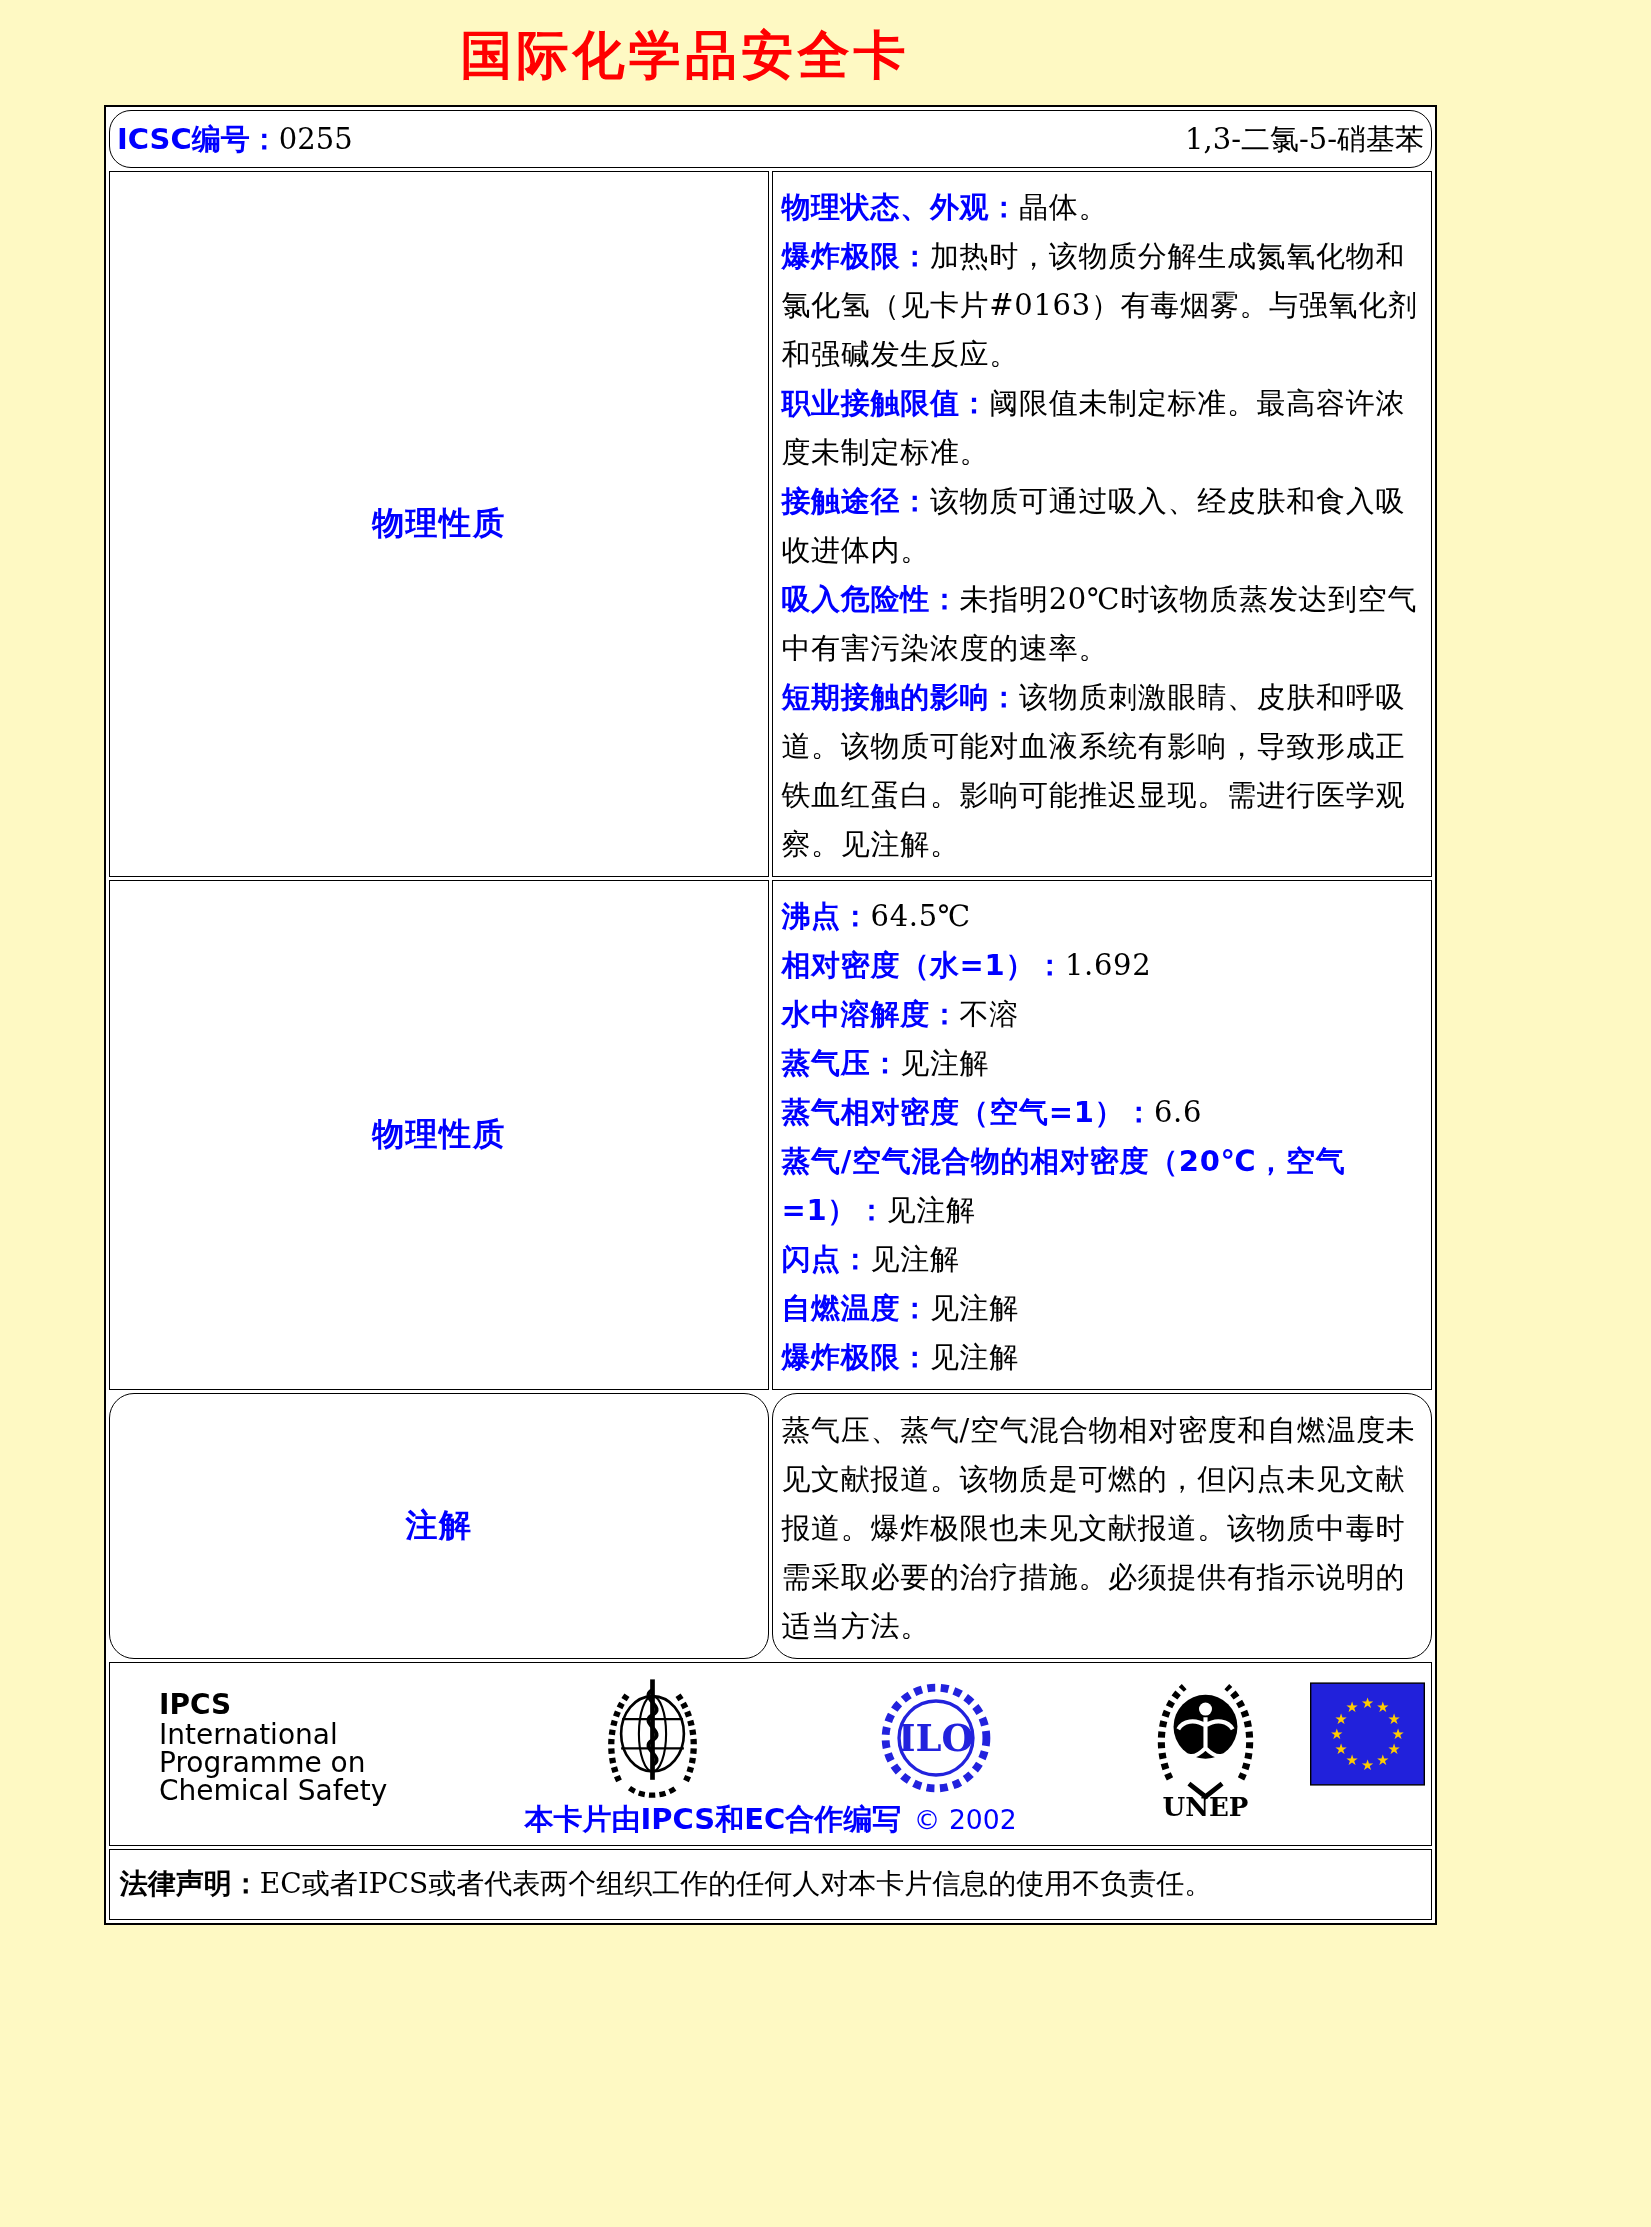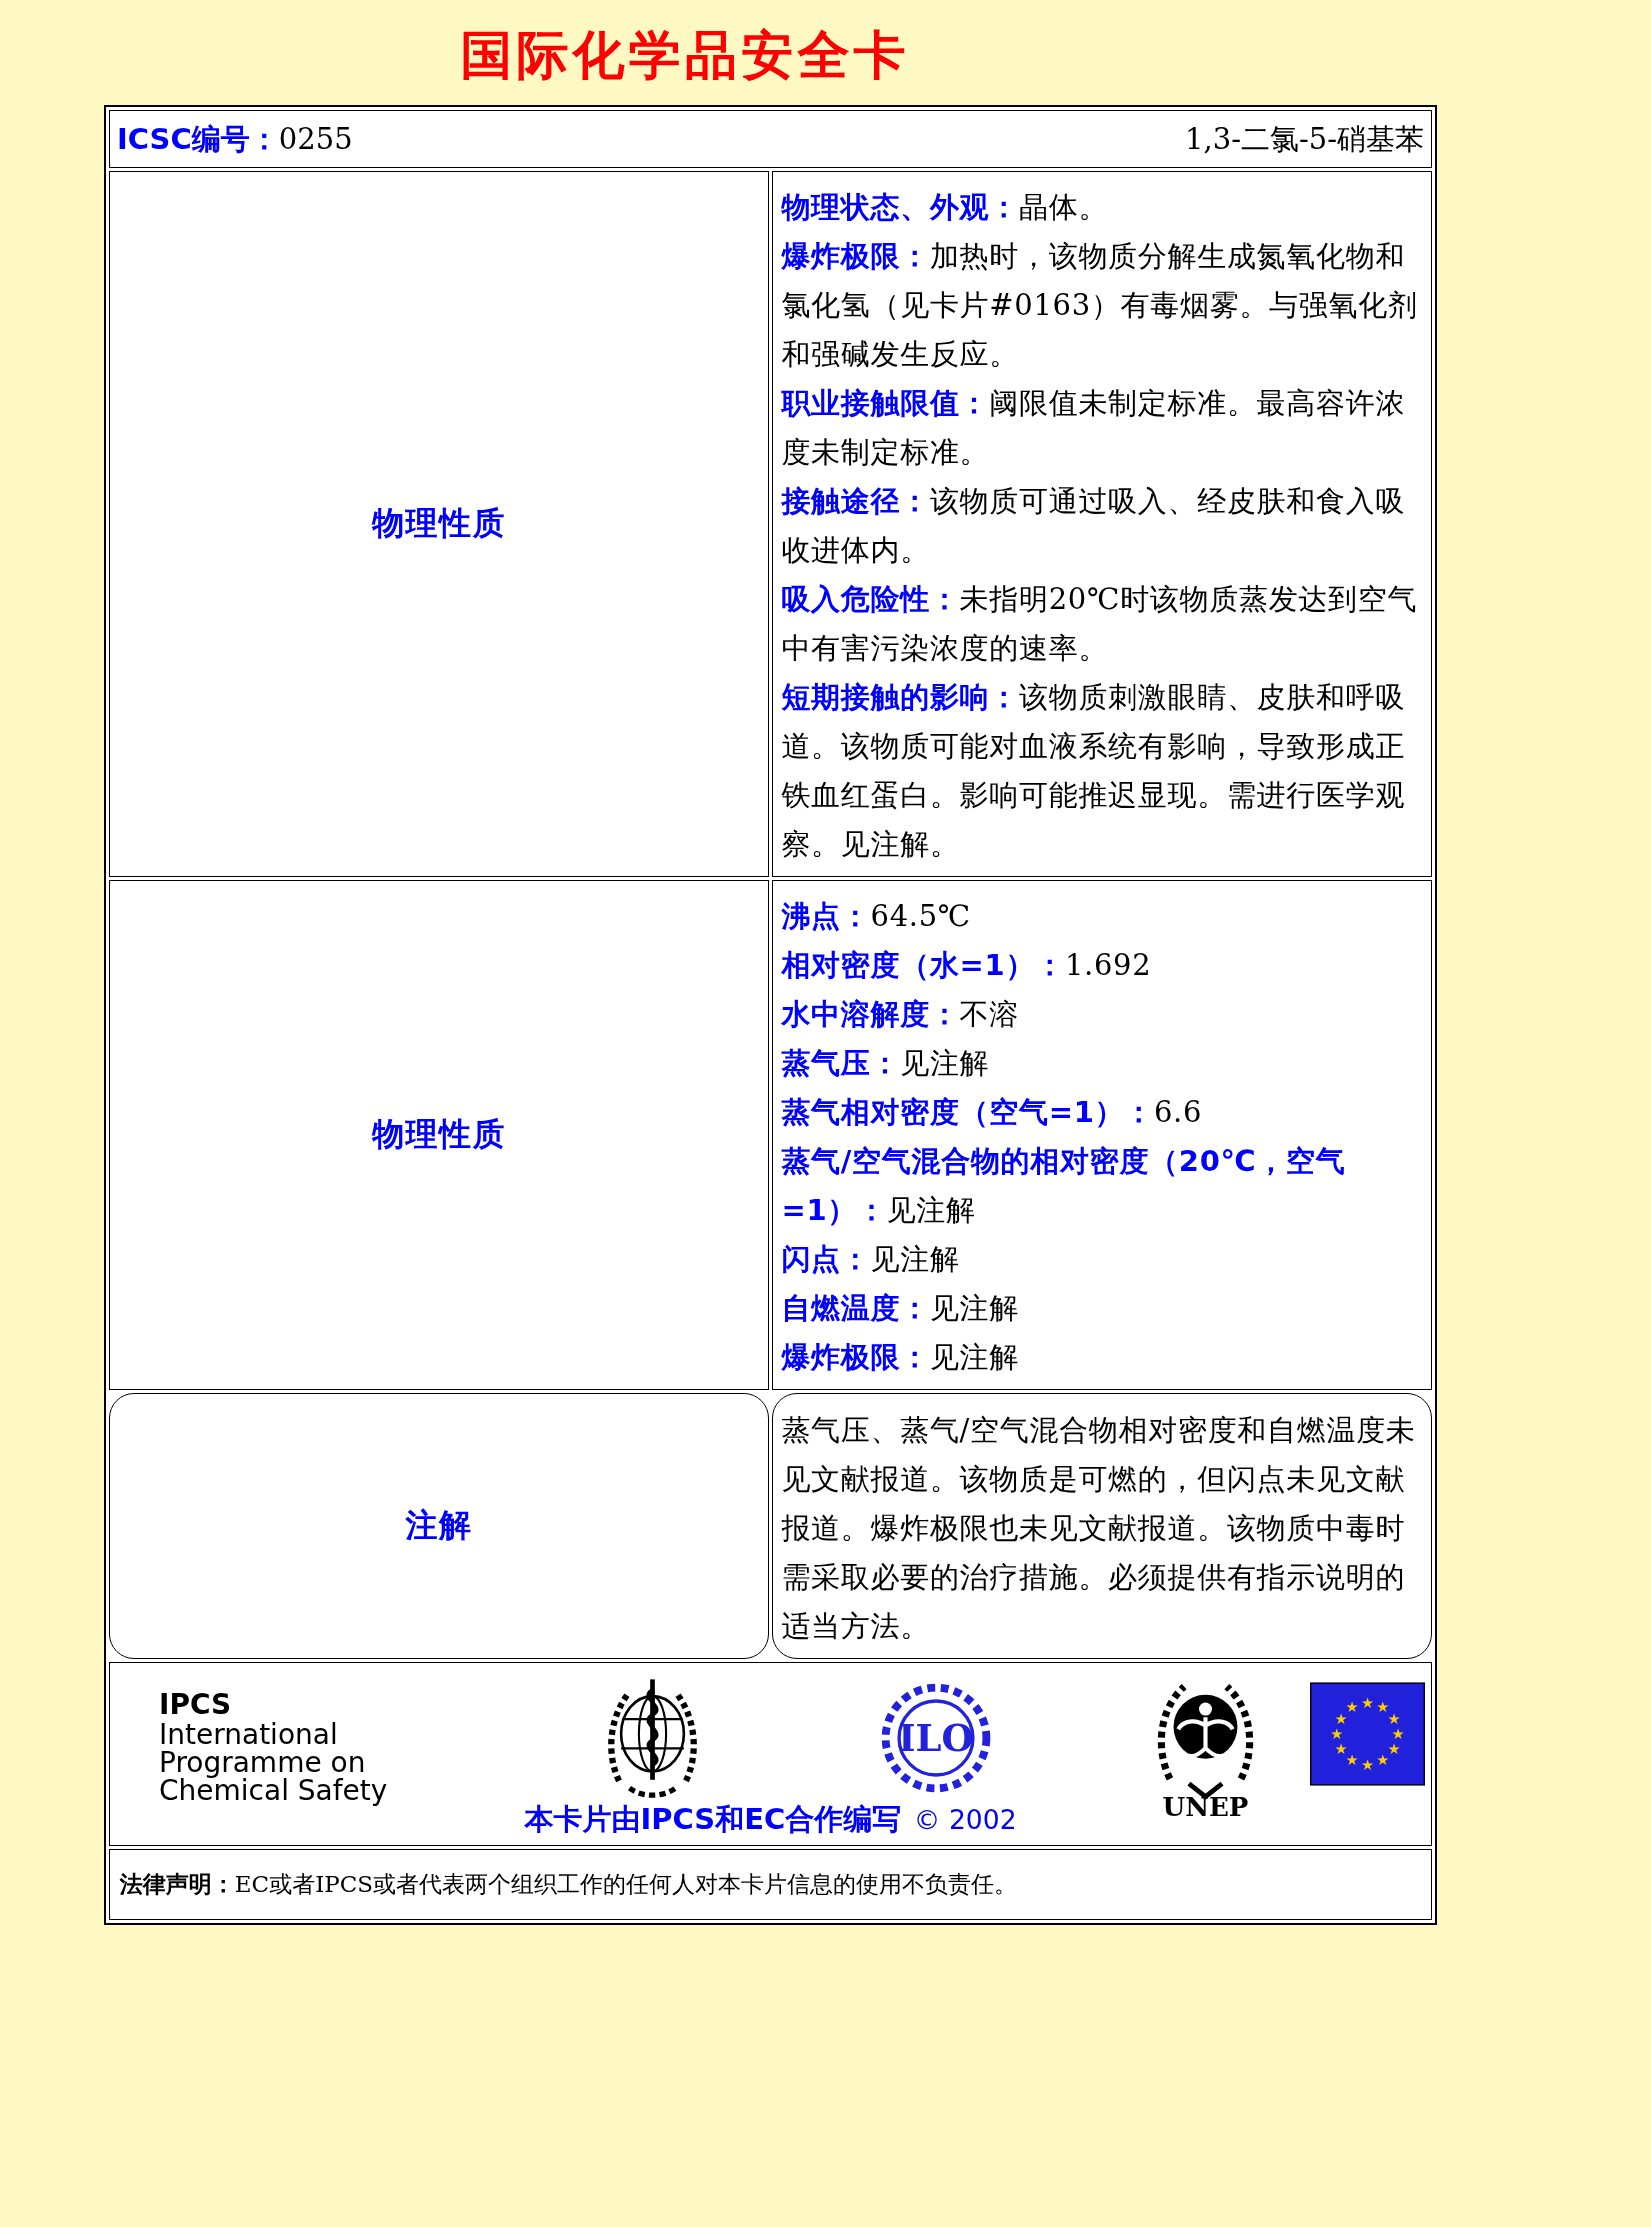--- a/index.html
+++ b/index.html
@@ -13,40 +13,40 @@
         table-layout:fixed;background:#fff;}
   td{border:1.4px solid #000;vertical-align:top;background:#fff;}
   td.label-cell{width:269px;vertical-align:middle;text-align:center;
         color:#0000FF;font-weight:bold;font-size:32px;
         font-family:"DejaVu Sans","Liberation Sans",sans-serif;letter-spacing:1.4px;}
   td.content-cell{padding:11.2px 9.8px 7px 8.4px;font-size:29px;color:#000;}
   .line{line-height:49px;letter-spacing:0.7px;}
   .lbl{color:#0000FF;font-weight:bold;
         font-family:"DejaVu Sans","Liberation Sans",sans-serif;}
   .val{color:#000000;font-family:"DejaVu Serif","Liberation Serif",serif;}
-  .header-cell{height:56px;vertical-align:middle;padding:0 7px;}
+  .header-cell{height:56px;vertical-align:middle;padding:0 7px;border-radius:22px;}
   .header-flex{display:flex;justify-content:space-between;align-items:center;
         font-size:29px;line-height:56px;}
   .h-imp{height:598px;} .h-phys{height:451px;} .h-env{height:115px;}
   .h-notes{height:140px;border-radius:25px;} .h-add{height:55px;} .h-logos{height:182px;} .h-legal{height:64px;}
   td.add-cell{vertical-align:middle;padding:4.2px 8.4px;font-size:29px;}
   td.logos-cell{position:relative;padding:0;margin-top:44px;}
   .ipcs-block{position:absolute;left:49px;top:26.6px;color:#000;
         font-family:"DejaVu Sans","Liberation Sans",sans-serif;}
   .ipcs-title{font-weight:bold;font-size:28px;line-height:32px;}
   .ipcs-line{font-size:28px;line-height:28px;}
   .logo{position:absolute;}
   .who-pos{left:490px;top:8.4px;} .ilo-pos{left:770px;top:19.6px;}
   .unep-pos{left:1036px;top:7px;} .eu-pos{left:1200px;top:19.6px;}
   .coop-line{position:absolute;left:0;bottom:4.2px;width:100%;text-align:center;
         color:#0000FF;font-size:29px;
         font-family:"DejaVu Sans","Liberation Sans",sans-serif;}
   .coop-main{font-weight:bold;}
   .coop-copy{font-weight:normal;font-size:26.6px;margin-left:12.6px;}
-  td.legal-cell{vertical-align:middle;padding:2.8px 9.8px;font-size:23px;}
+  td.legal-cell{vertical-align:middle;padding:2.8px 9.8px;font-size:28px;}
   .legal-lbl{font-weight:bold;color:#000;
         font-family:"DejaVu Sans","Liberation Sans",sans-serif;}
 </style>
 </head>
 <body>
 
 <div class="page">
 
   <div class="doc-title">国际化学品安全卡</div>
 

